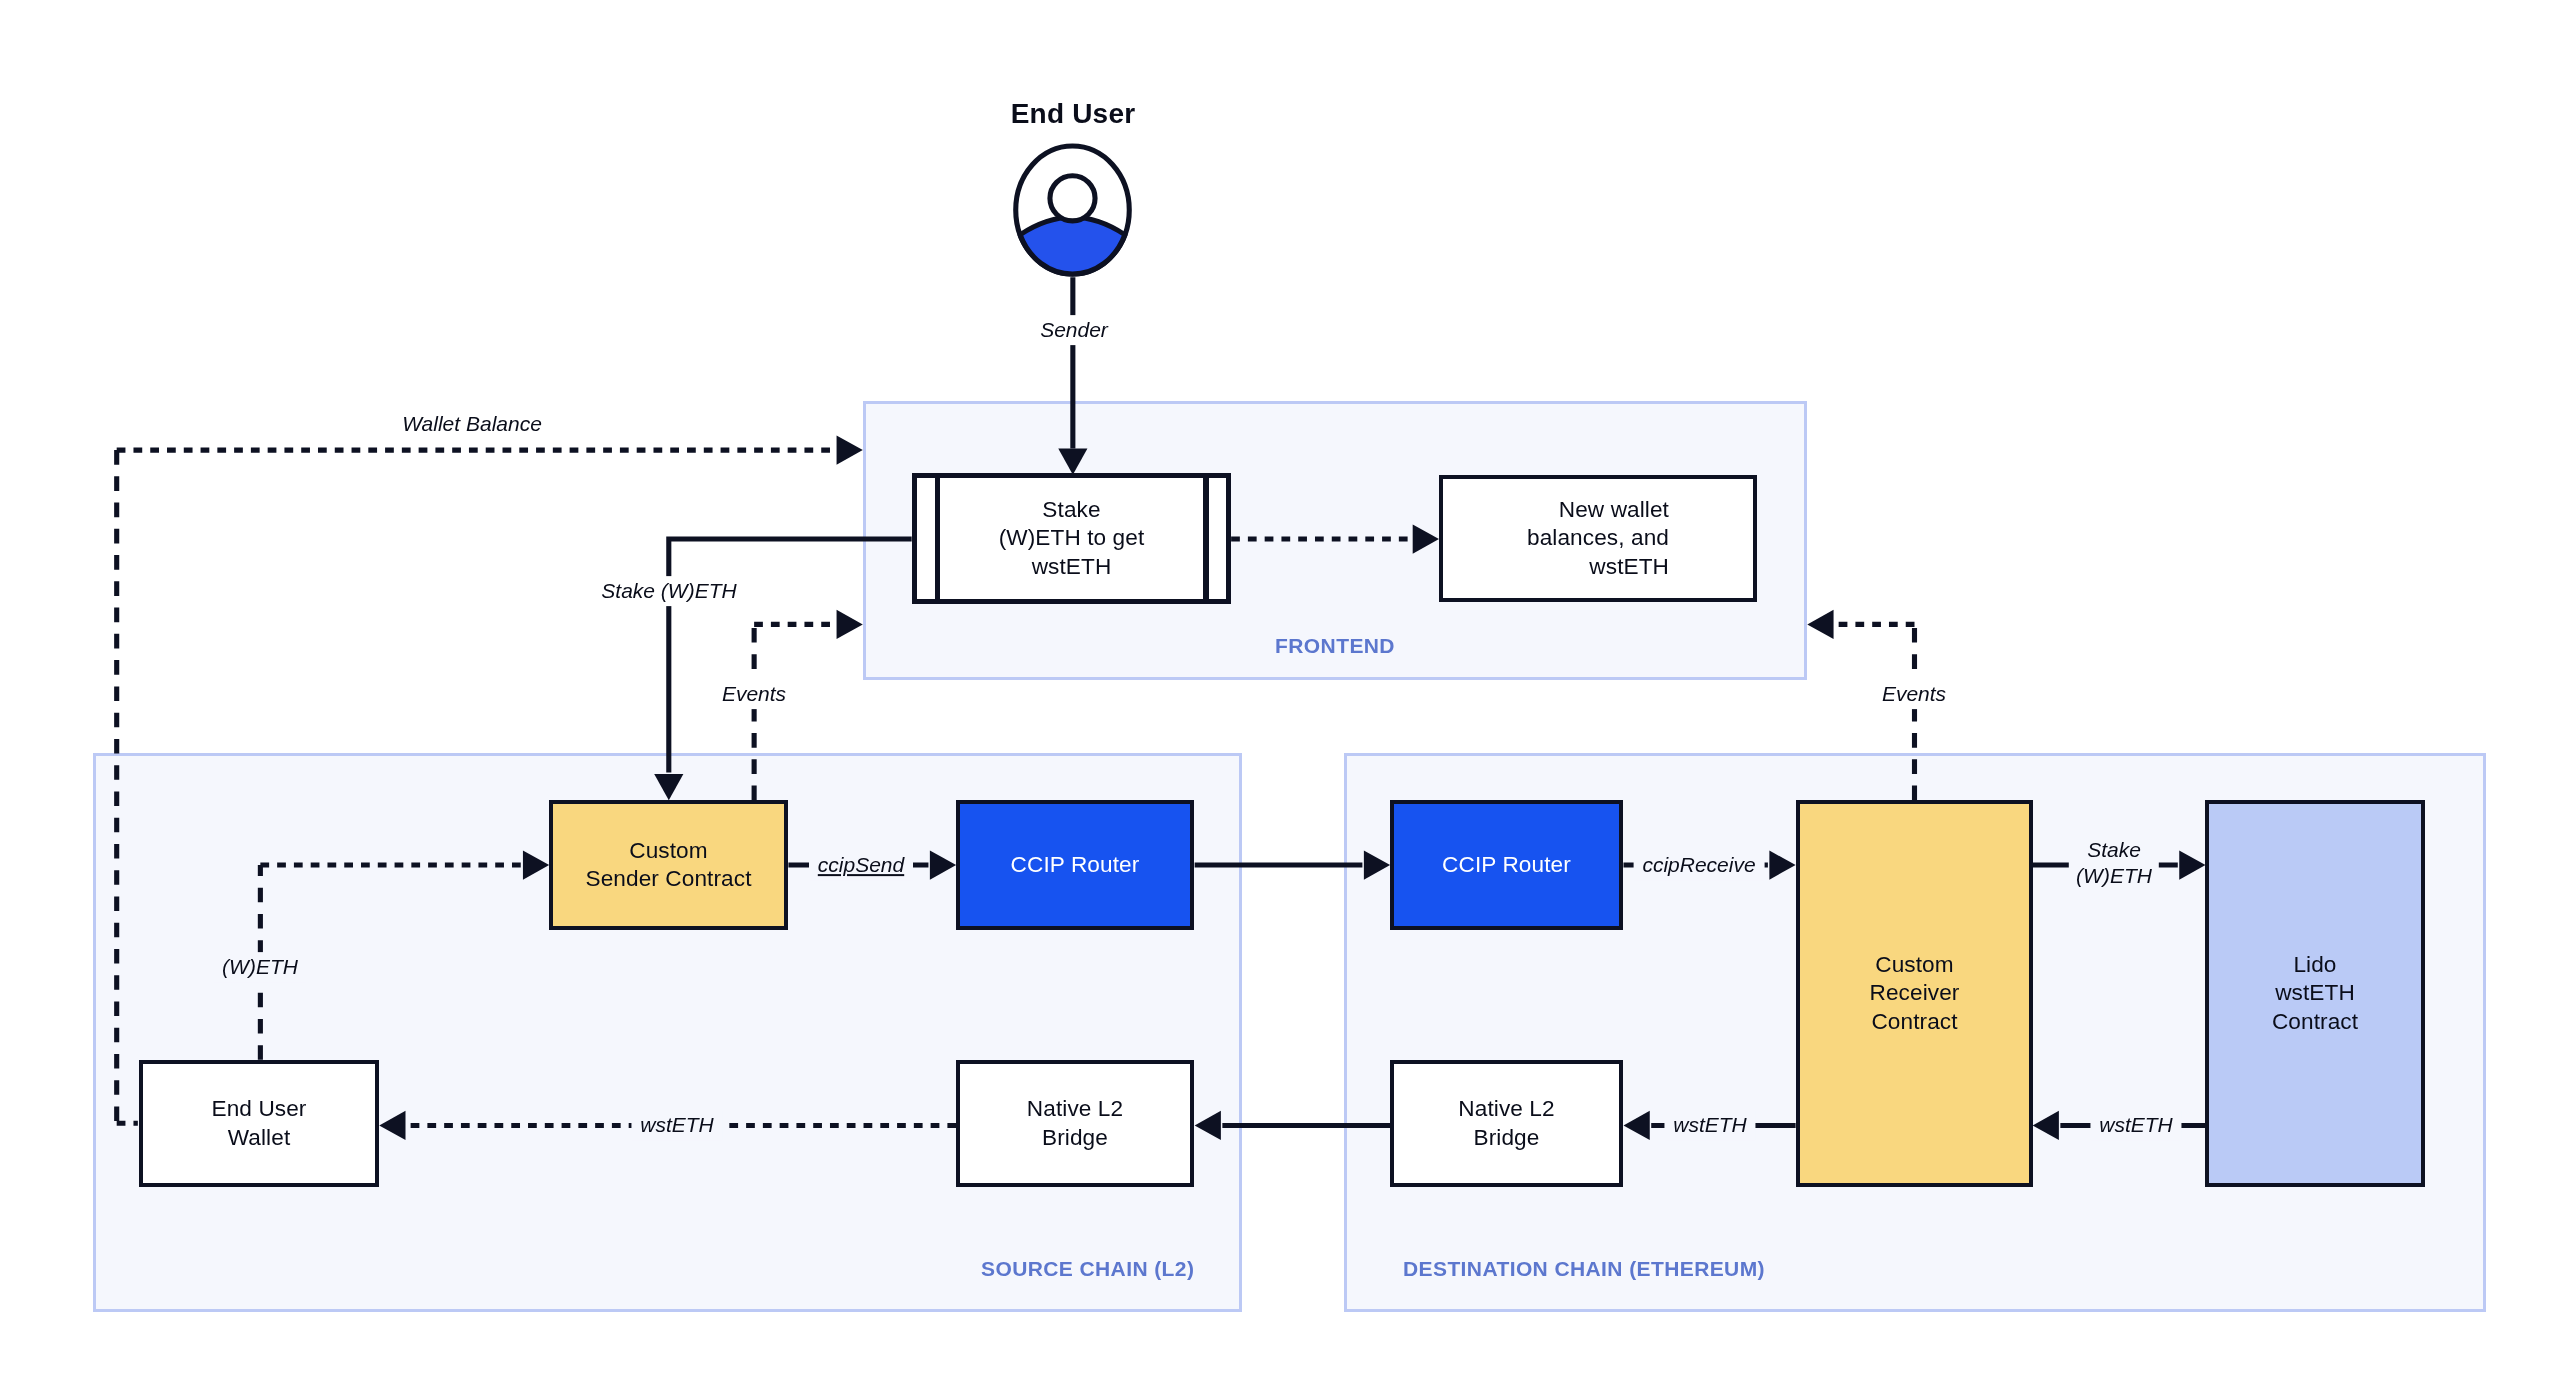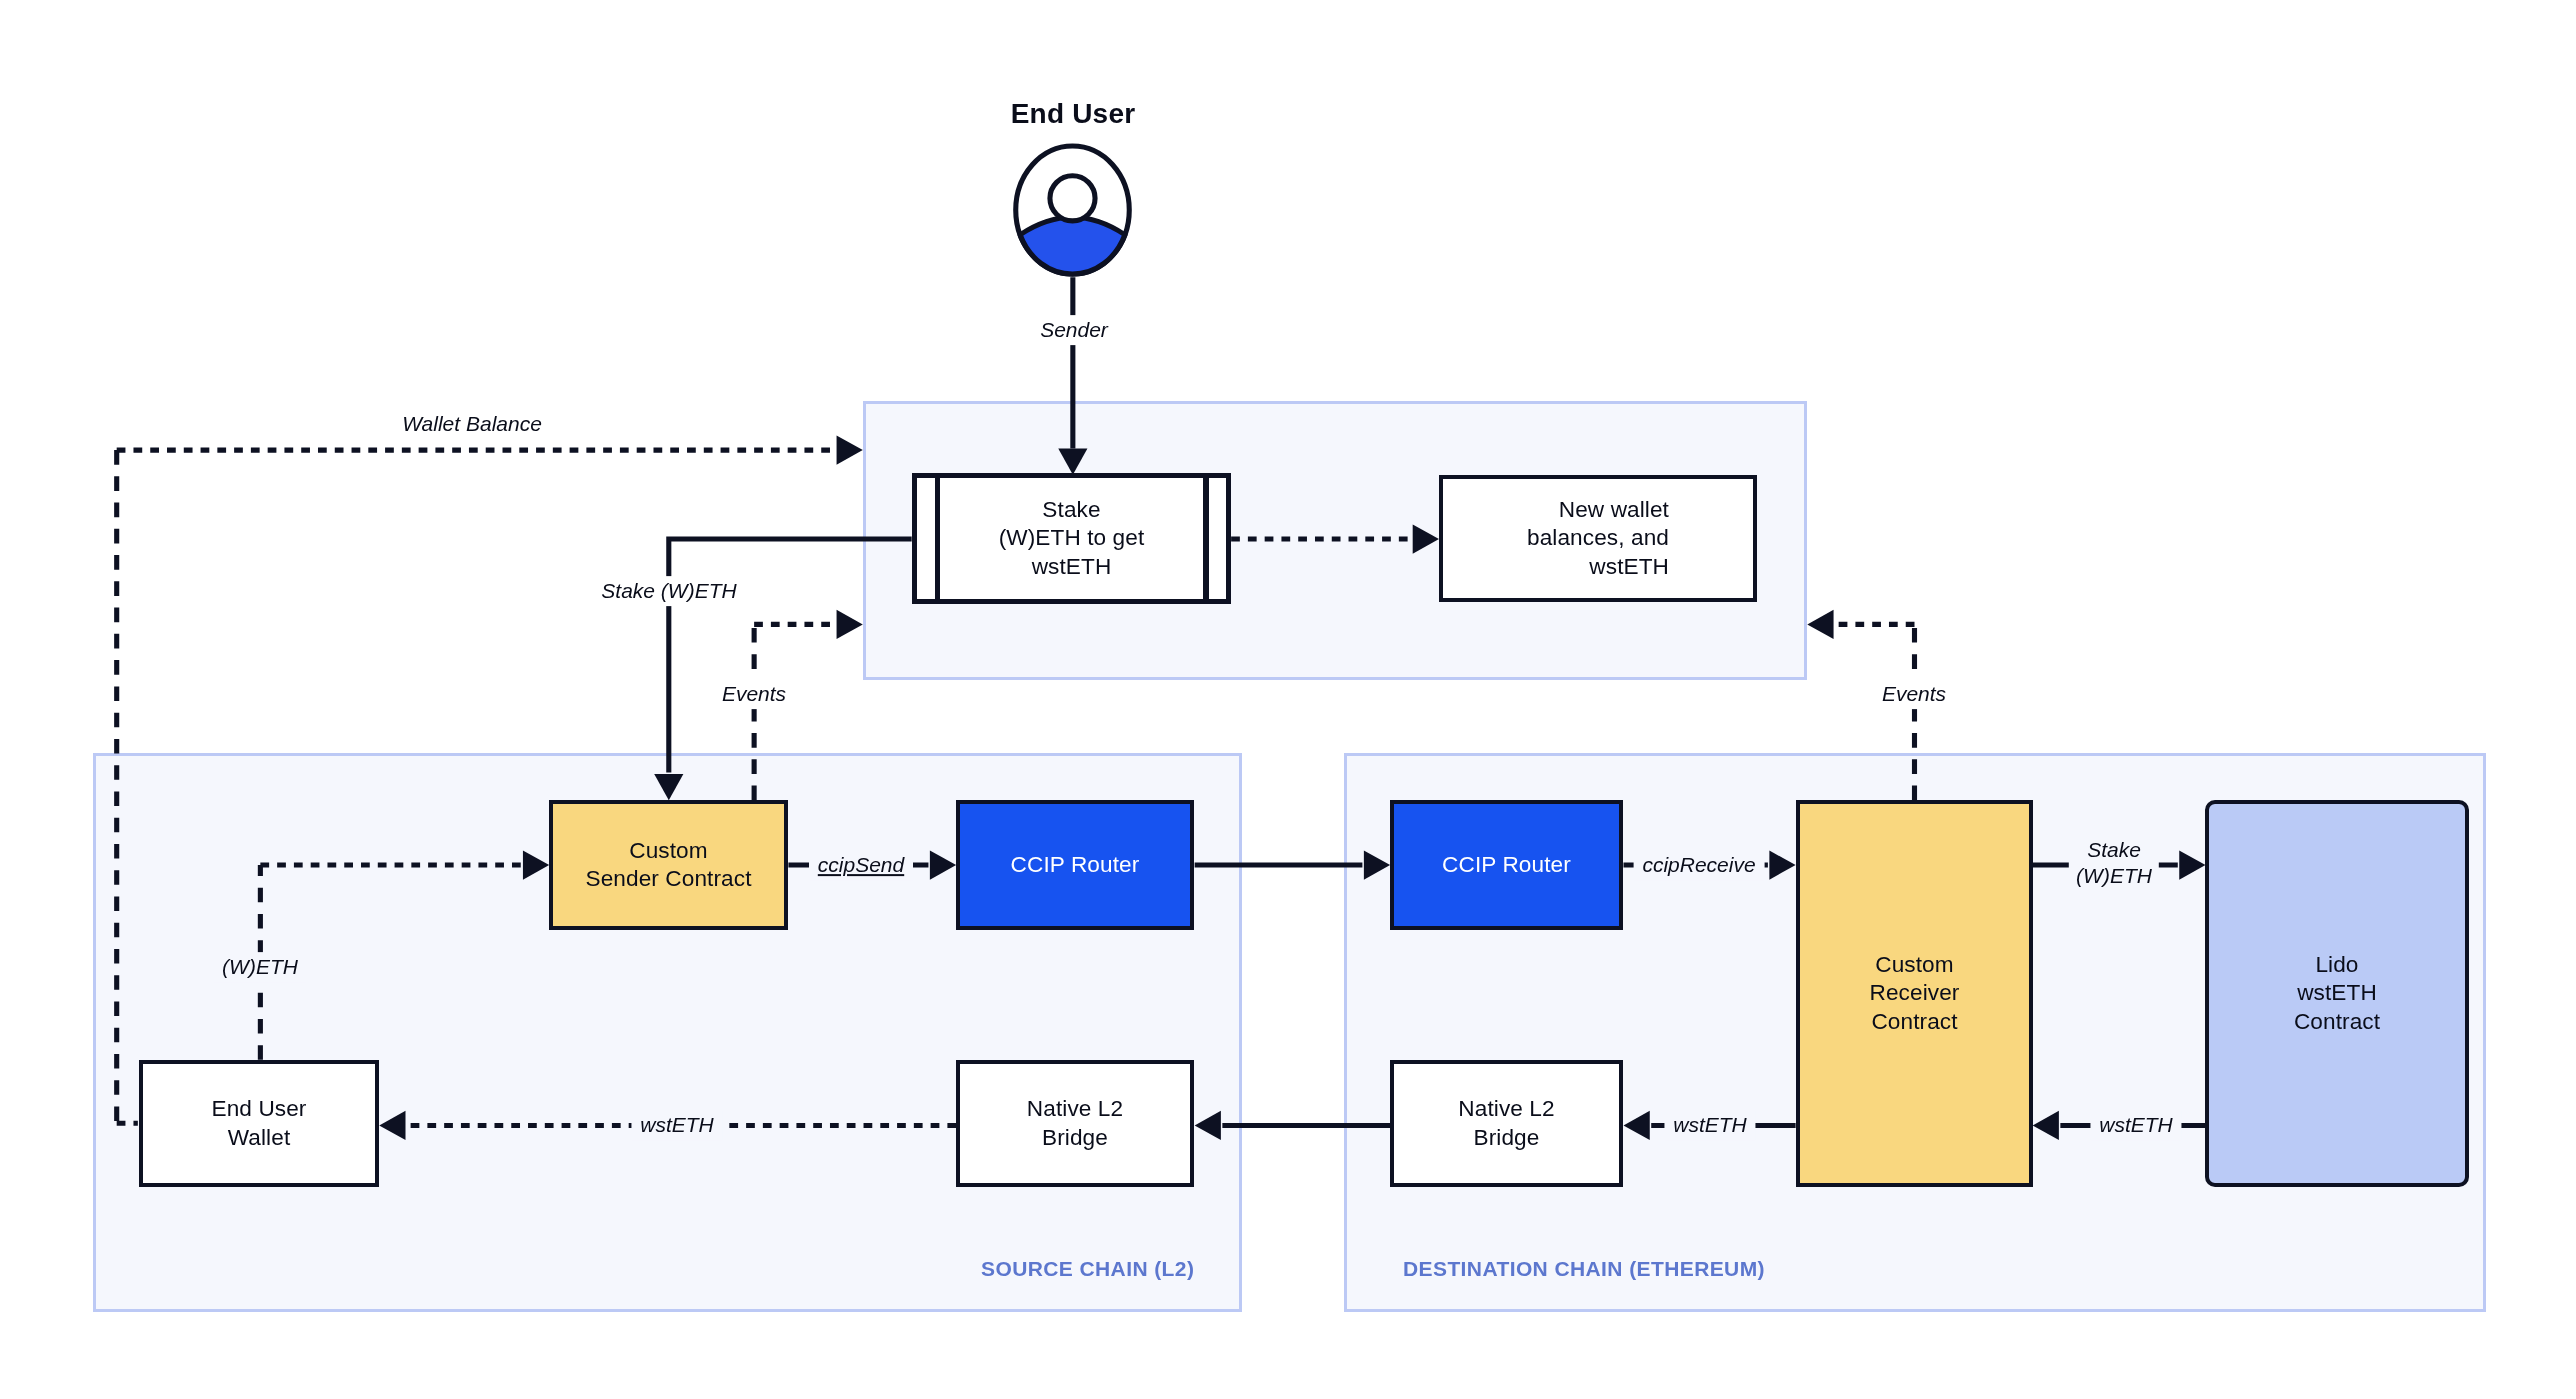--- a/index.html
+++ b/index.html
@@ -152,41 +152,42 @@
   <div class="node blue" style="left:1390px;top:787px;width:233px;height:130px;">
     <span>CCIP Router</span>
   </div>
 
   <div class="node gold" style="left:1796px;top:787px;width:237px;height:387px;">
     <span>Custom
 Receiver
 Contract</span>
   </div>
 
-  <div class="node peri" style="left:2205px;top:787px;width:264px;height:387px;border-radius:10px;">
+  <div class="node peri" style="left:2205px;top:787px;width:220px;height:387px;">
     <span>Lido
 wstETH
 Contract</span>
   </div>
 
   <div class="node" style="left:139px;top:1047px;width:240px;height:127px;">
     <span>End User
 Wallet</span>
   </div>
 
   <div class="node" style="left:956px;top:1047px;width:238px;height:127px;">
     <span>Native L2
 Bridge</span>
   </div>
 
   <div class="node" style="left:1390px;top:1047px;width:233px;height:127px;">
     <span>Native L2
 Bridge</span>
   </div>
 
+  <div class="section-label" style="left:863px;width:944px;bottom:auto;top:621px;text-align:center;">FRONTEND</div>
   <div class="section-label" style="left:981px;top:1244px;">SOURCE CHAIN (L2)</div>
   <div class="section-label" style="left:1403px;top:1244px;">DESTINATION CHAIN (ETHEREUM)</div>
 
   <div class="lbl" style="left:1074px;top:317px;">Sender</div>
   <div class="lbl" style="left:472px;top:411px;">Wallet Balance</div>
   <div class="lbl" style="left:669px;top:578px;">Stake (W)ETH</div>
   <div class="lbl" style="left:754px;top:681px;">Events</div>
   <div class="lbl" style="left:1914px;top:681px;">Events</div>
   <div class="lbl in-section" style="left:260px;top:954px;">(W)ETH</div>
   <div class="lbl in-section" style="left:861px;top:852px;text-decoration:underline;">ccipSend</div>

